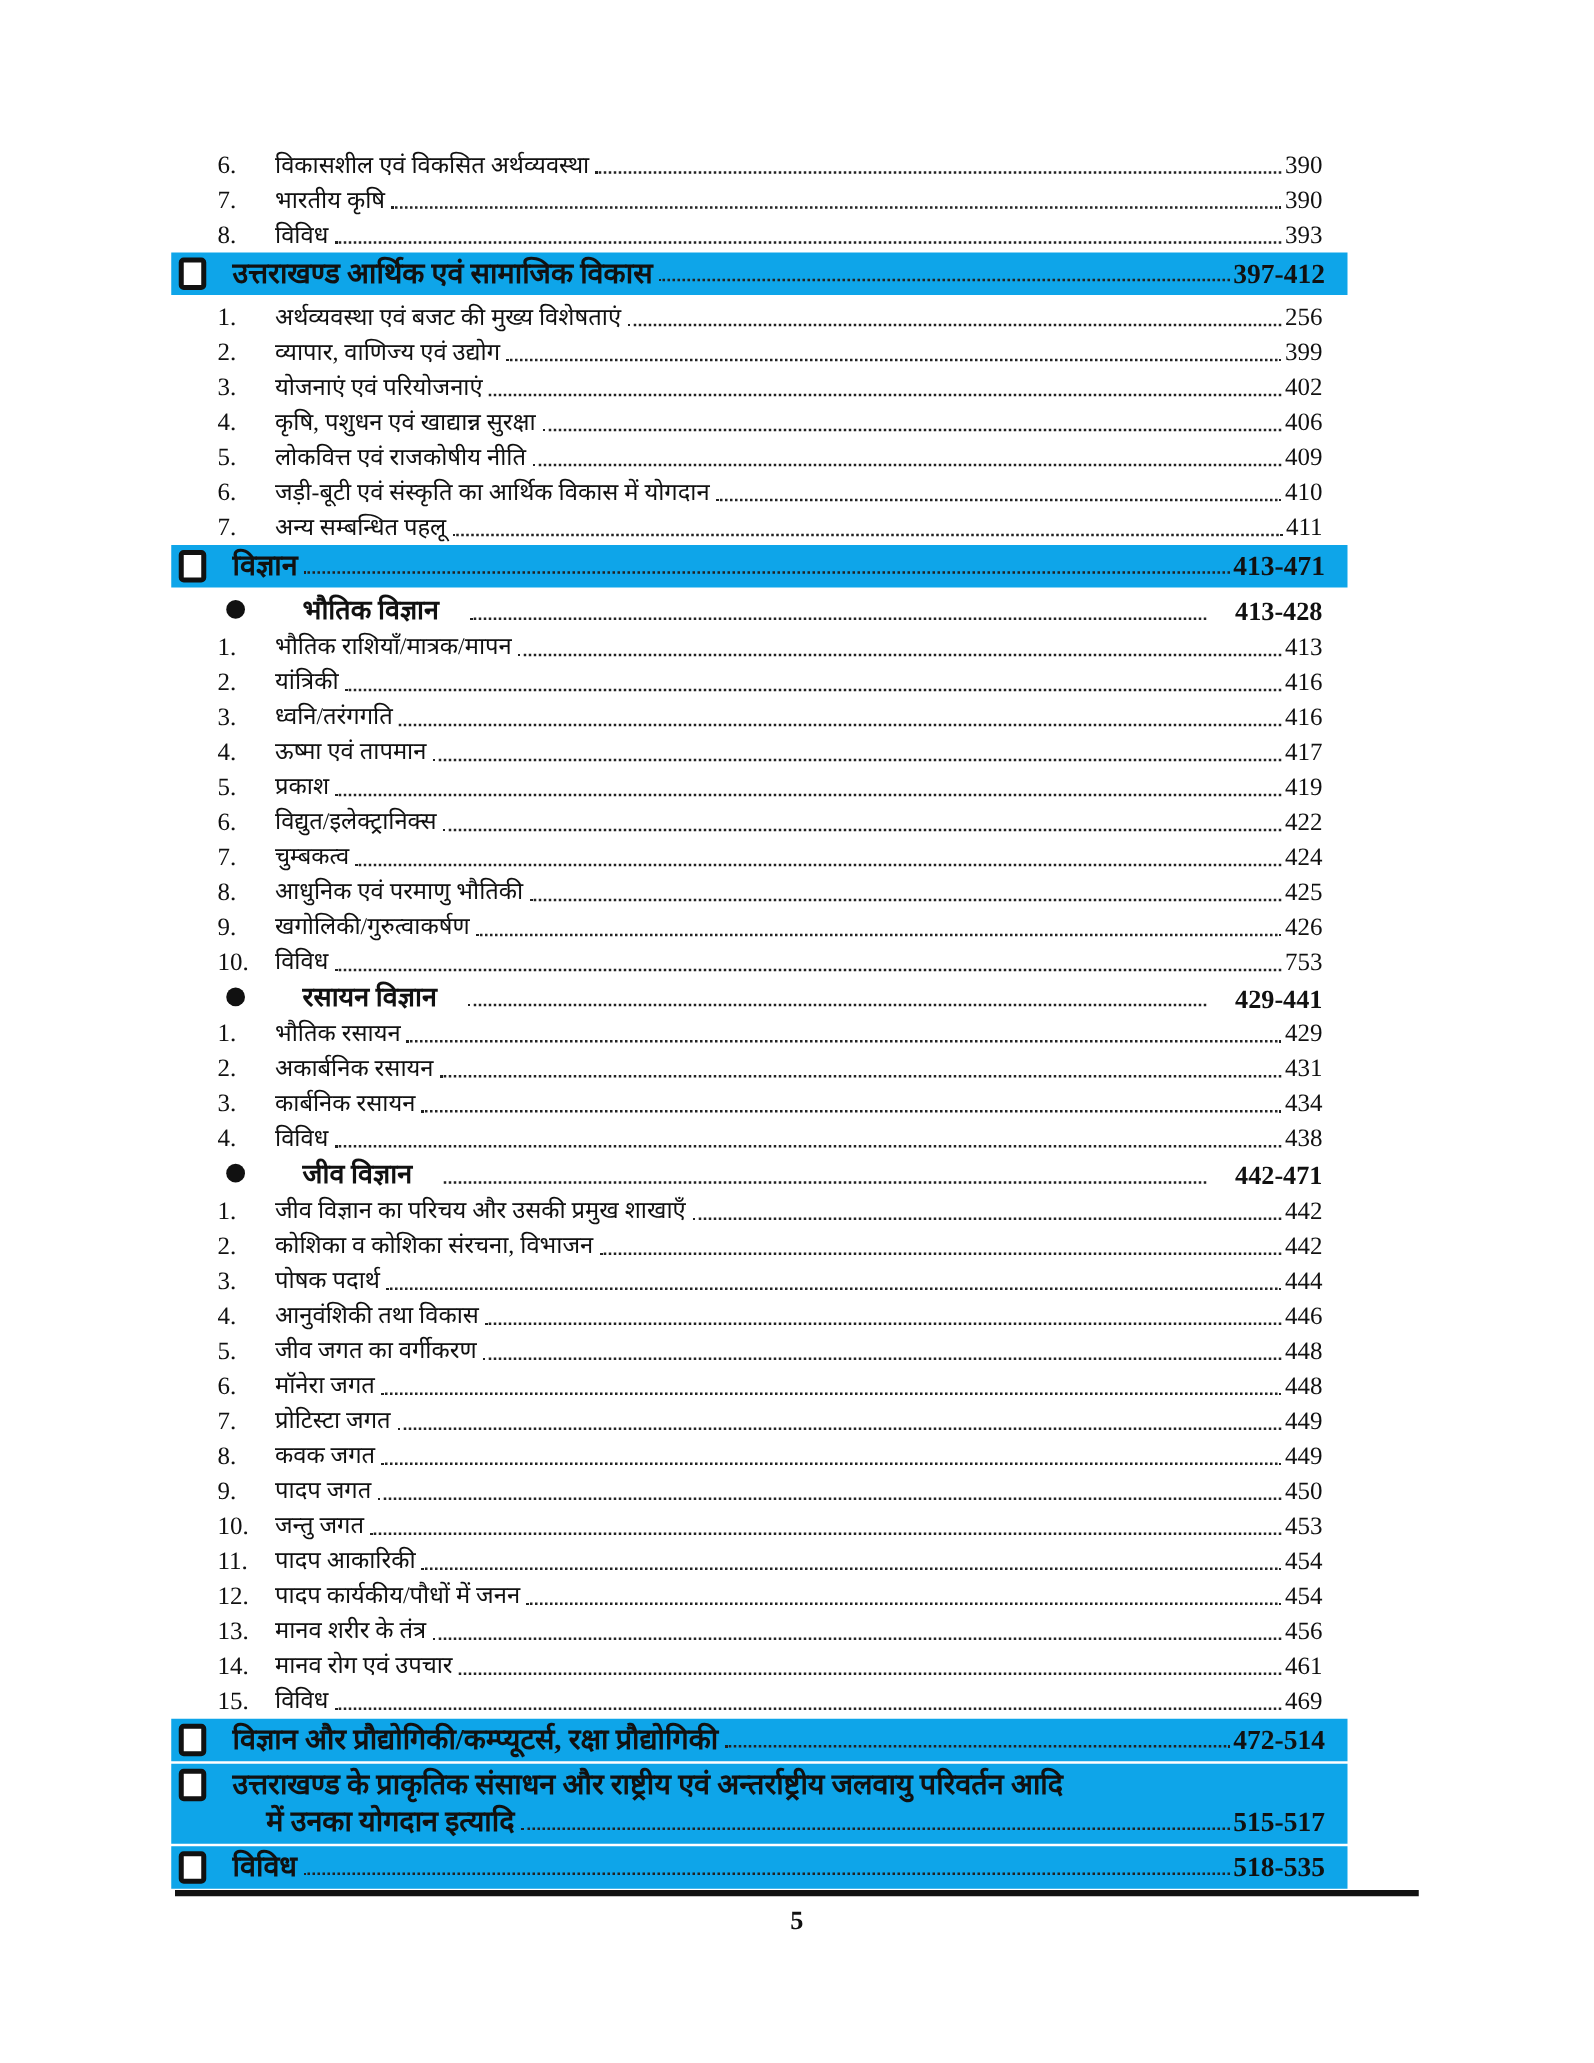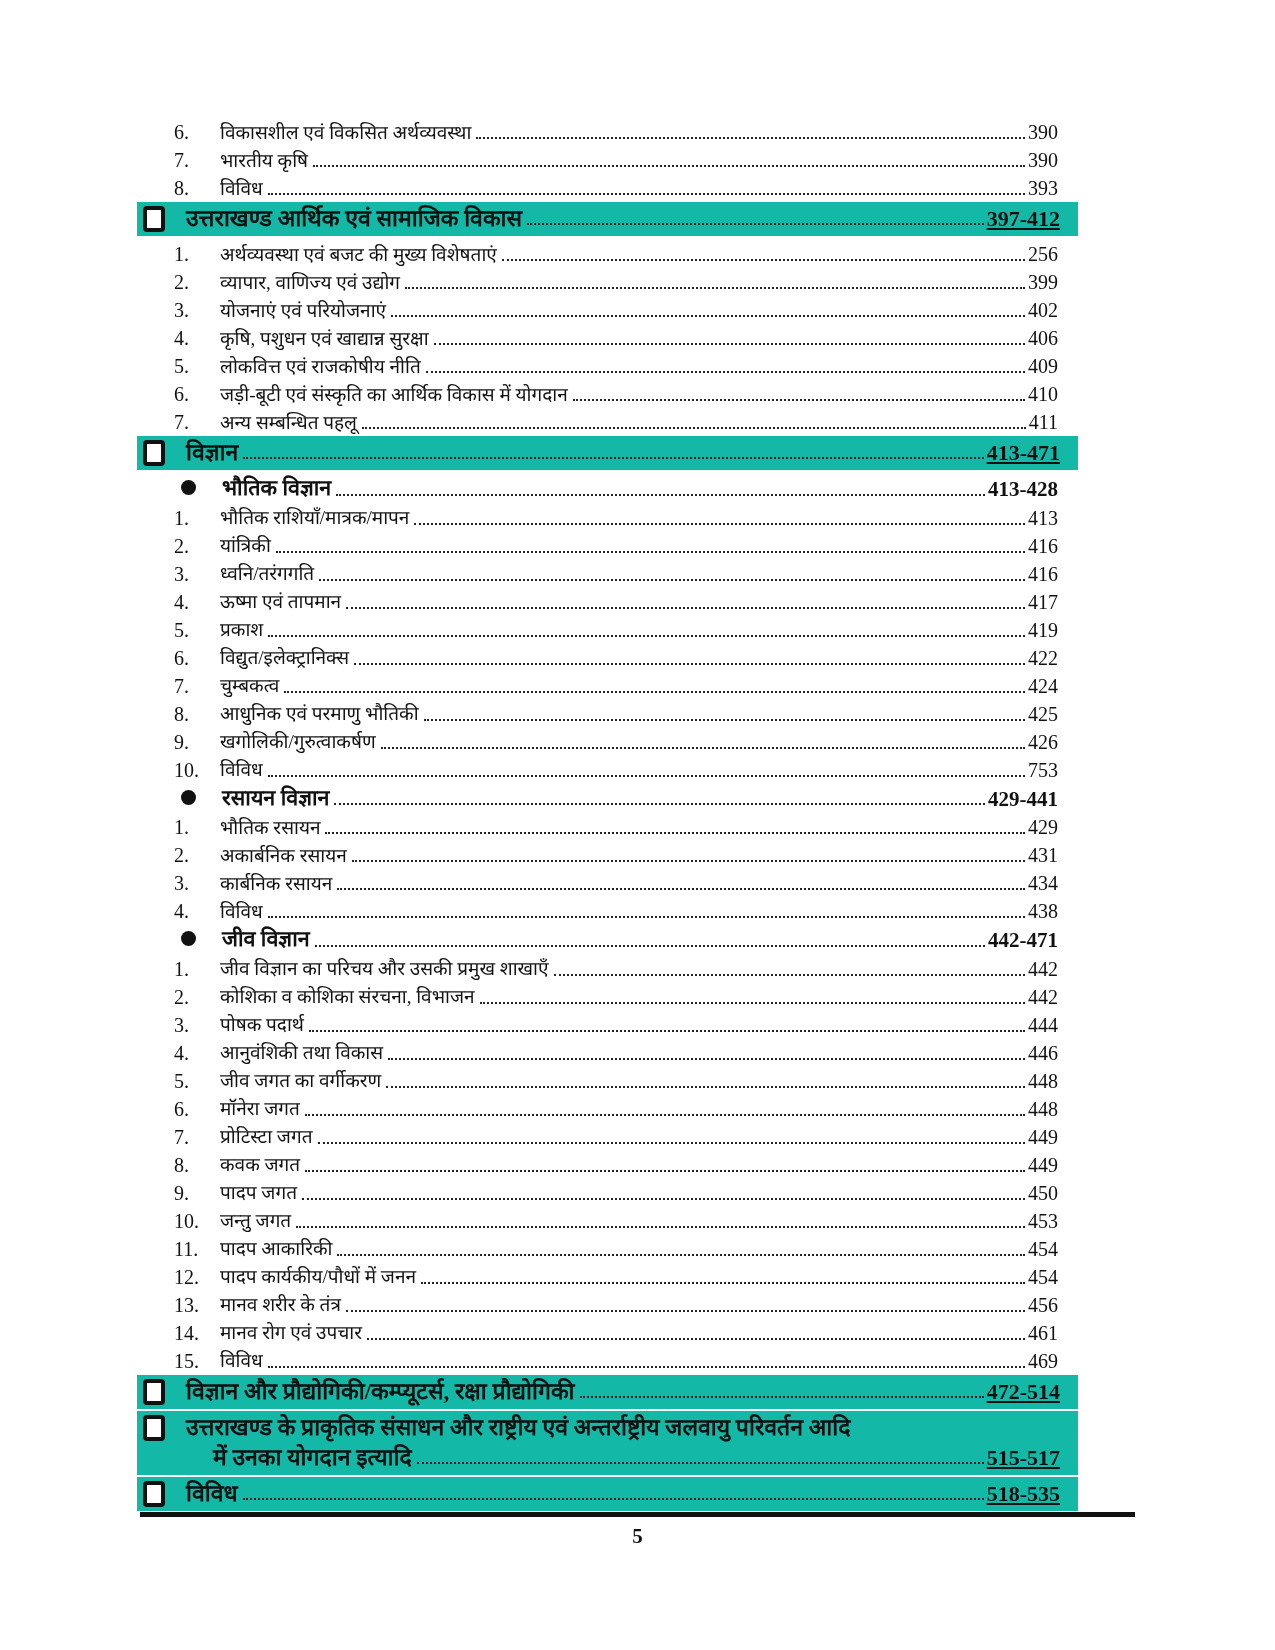--- a/index.html
+++ b/index.html
@@ -29,44 +29,44 @@
 
   
   .row.item { height:28px; font-size:19px; }
   .row.item .num {
     flex:0 0 auto; width:46px; padding-left:37px;
     font-size:20px; line-height:1.15;
   }
   .row.item .page-num { font-size:20px; }
 
   
-  .row.subsection { height:29.5px; font-size:21.5px; font-weight:bold; }
+  .row.subsection { height:29.5px; font-size:21.5px; font-weight:bold;gap:20px; }
   .bullet {
     flex:0 0 auto; width:15px; height:15px; border-radius:50%;
     background:#111; margin-left:44px; margin-right:26px;
     align-self:center; margin-top:2px;
   }
   .row.subsection .leader { border-bottom:2.4px dotted #222; margin-bottom:6px; }
   .row.subsection .page-num { font-size:21px; font-weight:bold; }
 
   
   .section-block {
-    background:#14b8a6;
+    background:#0ea5e9;
     margin:2px 0; padding:2px 0;
     font-weight:bold; font-size:23px;
   }
   .sec-line { display:flex; align-items:center; min-height:30px; }
   .icon-box {
     flex:0 0 auto; width:14px; height:18px;
     border:4px solid #111; border-radius:4px;
     background:#fff;
     margin-left:6px; margin-right:21px;
   }
   .sec-line .leader { align-self:flex-end; margin-bottom:9px; border-bottom:2.2px dotted #222; }
-  .sec-line .page-num { font-size:22px; font-weight:bold; padding-right:18px;text-decoration:underline; }
+  .sec-line .page-num { font-size:22px; font-weight:bold; padding-right:18px; }
   .sec-line.cont { padding-left:52px;margin-left:24px; }
 
   
   .footer-rule {
     position:absolute; left:140px; top:1512px;
     width:995px; height:5px; background:#111;
   }
   .footer-page {
     position:absolute; left:140px; top:1524px; width:995px;
     text-align:center; font-size:21px; font-weight:bold;

